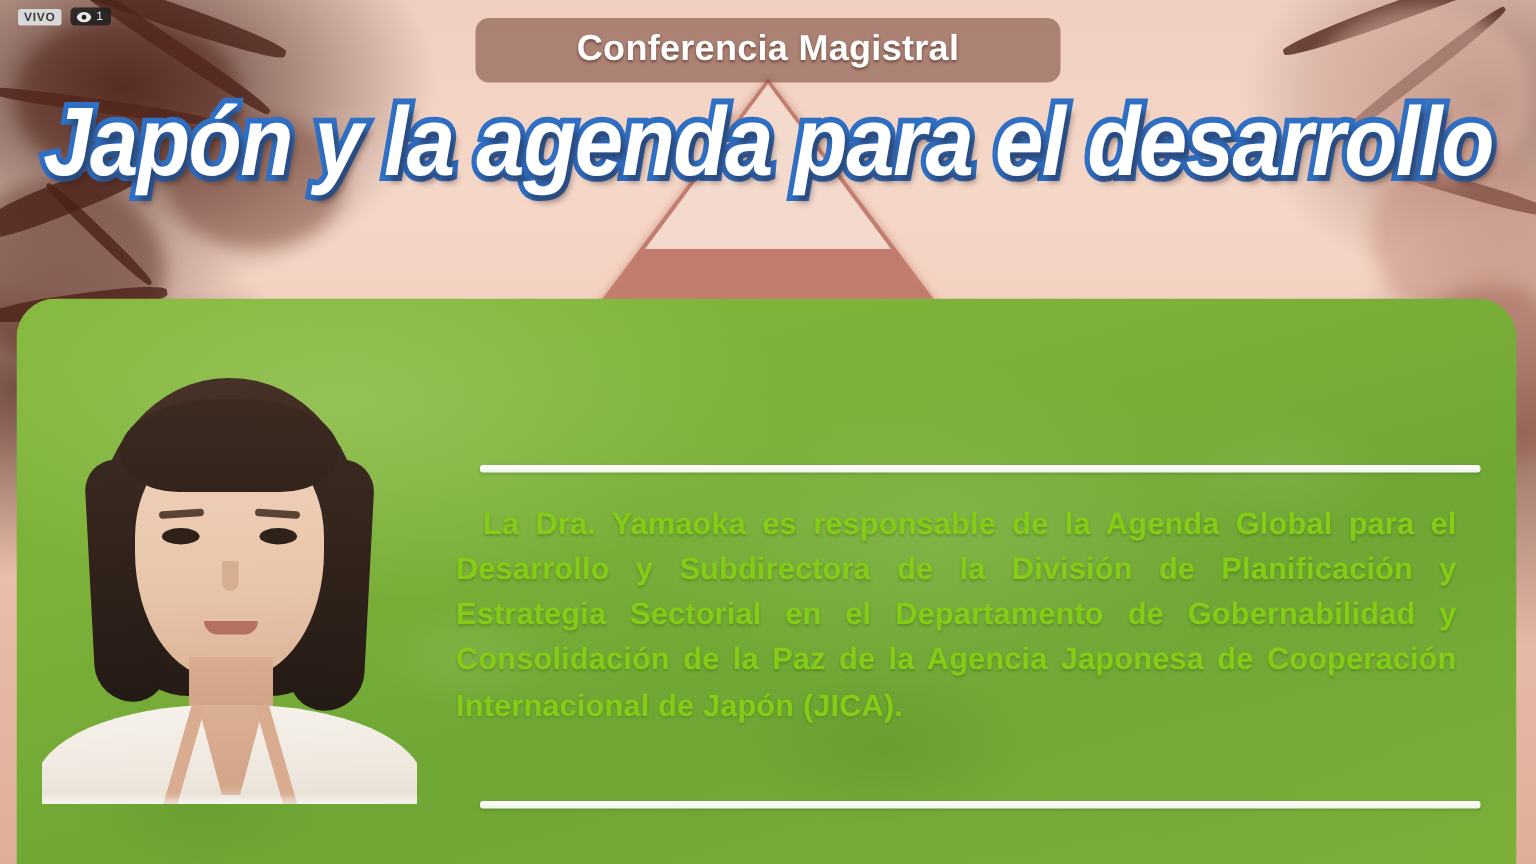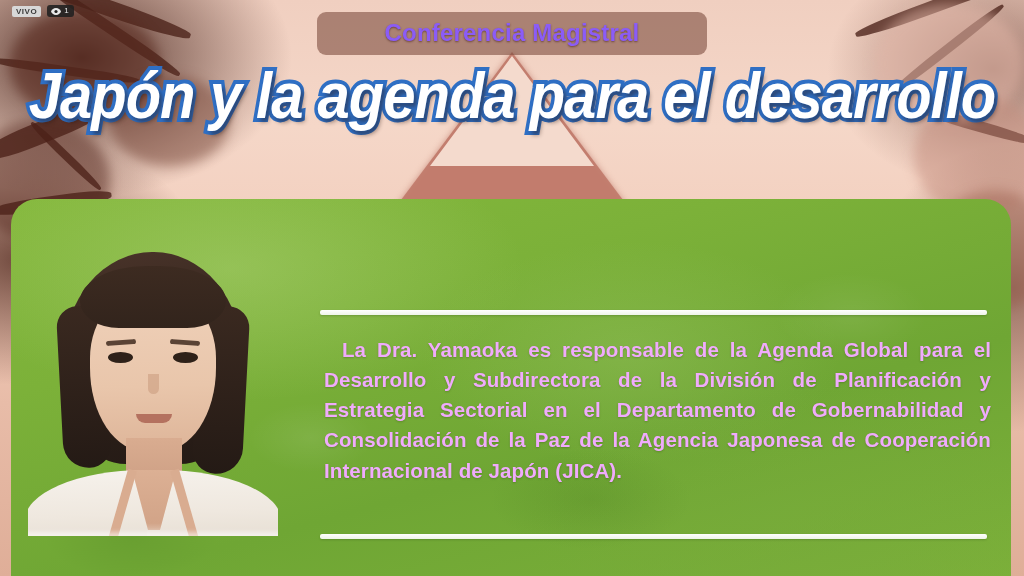--- a/index.html
+++ b/index.html
@@ -115,21 +115,21 @@
     left:50%; transform:translateX(-50%);
     top:12px;
     min-width:390px;
     padding:7px 30px 8px 30px;
     background:rgba(120,72,58,.58);
     border-radius:9px;
     text-align:center;
     z-index:20;
   }
   .pill-text {
-    color:#8b5cf6;
+    color:#ffffff;
     font-size:24px;
     font-weight:bold;
     letter-spacing:.2px;
     text-shadow:0 1px 2px rgba(60,25,18,.55);
     white-space:nowrap;
   }
 
   
   .headline {
     position:absolute;
@@ -199,23 +199,23 @@
     background:linear-gradient(180deg,#ffffff,#eef4e8);
     border-radius:2px;
     box-shadow:0 1px 2px rgba(40,70,15,.25);
     z-index:22;
   }
   .rule-top { top:310px; }
   .rule-bottom { top:534px; }
 
   .bio {
     position:absolute;
-    left:324px; top:335px;
+    left:304px; top:335px;
     width:667px;
-    color:#f0abfc;
+    color:#84cc16;
     font-size:20.5px;
     font-weight:bold;
     line-height:1.47;
     text-align:justify;
     text-indent:18px;
     letter-spacing:.1px;
     text-shadow:0 1px 2px rgba(40,70,15,.3);
     z-index:22;
   }
 

